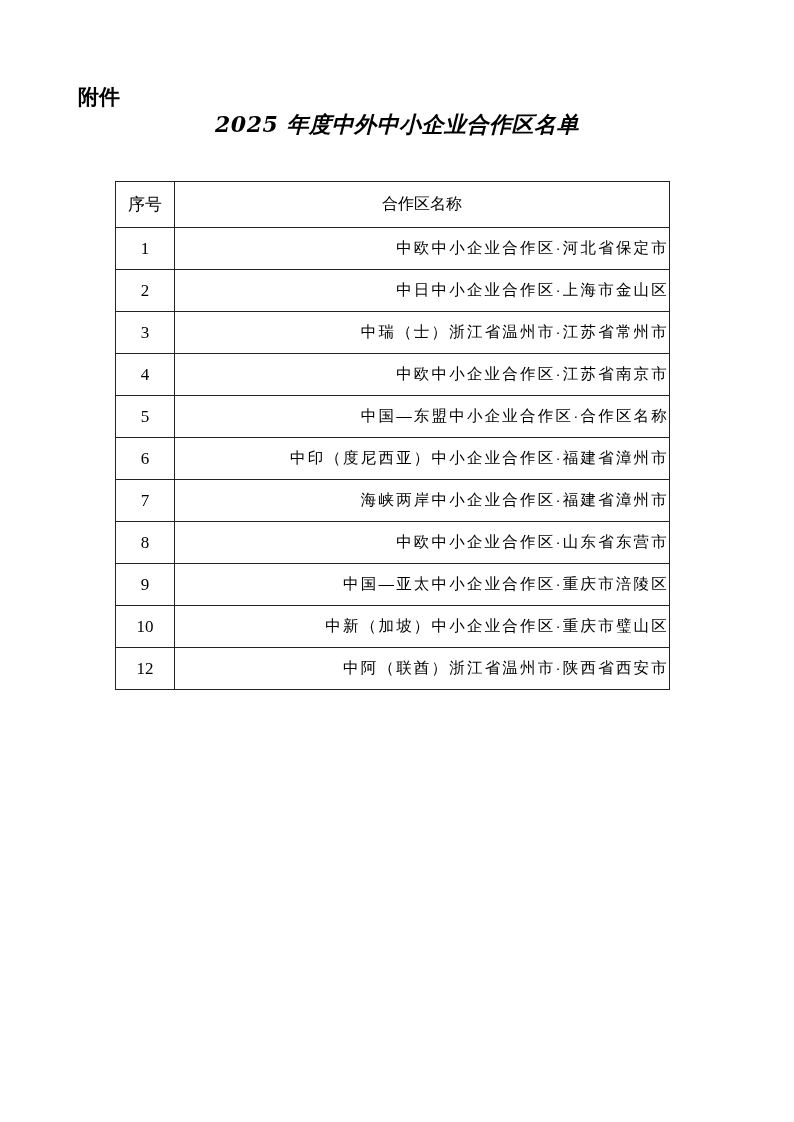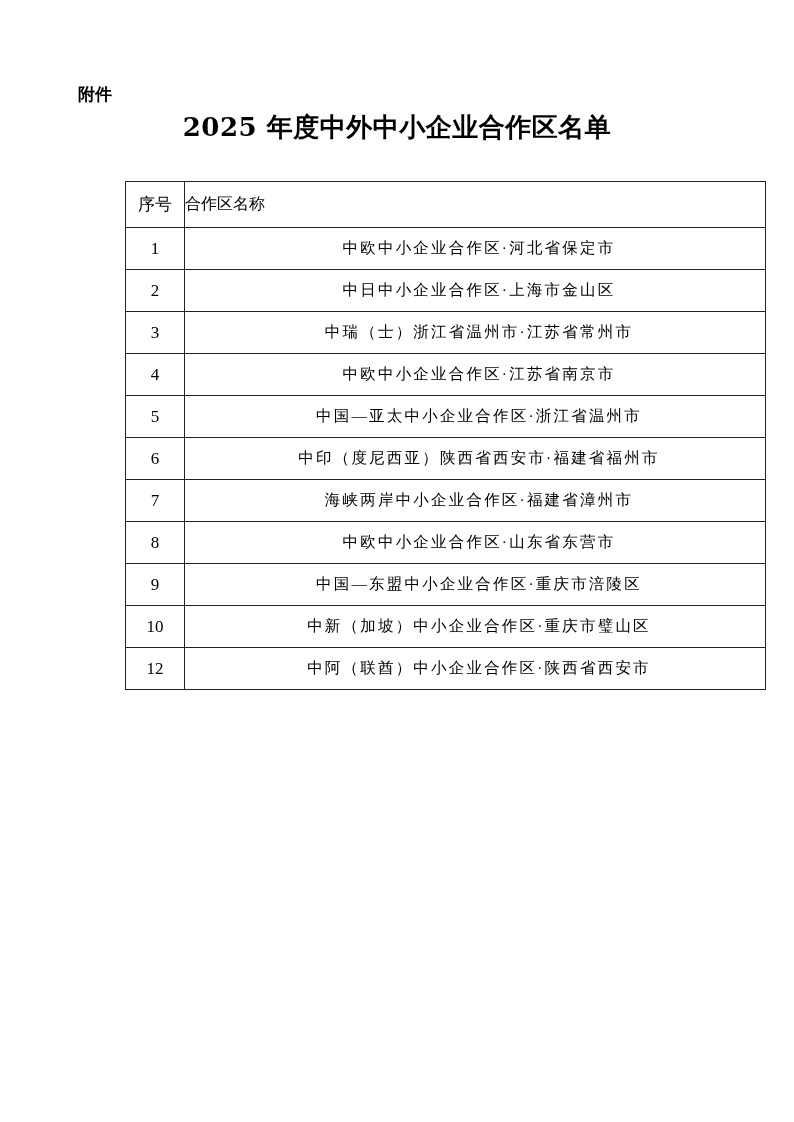--- a/index.html
+++ b/index.html
@@ -1,36 +1,36 @@
 <!DOCTYPE html>
 <html><head>
   <meta charset="utf-8">
   <style>
     html, body { margin: 0; padding: 0; background: #ffffff; }
     body { width: 794px; height: 1122px; position: relative; overflow: hidden; color: #000; }
     .attachment-label {
       position: absolute; left: 78px; top: 83px;
-      font-family: "DejaVu Sans", sans-serif; font-size: 17px; font-weight: bold;
+      font-family: "DejaVu Sans", sans-serif; font-size: 21px; font-weight: bold;
     }
     .page-title {
       position: absolute; left: 0; width: 794px; top: 110px; text-align: center;
-      font-family: "DejaVu Serif", serif; font-size: 26px; font-weight: bold; letter-spacing: 0.5px;
+      font-family: "DejaVu Serif", serif; font-size: 22px; font-weight: bold; letter-spacing: 0.5px; font-style: italic;
     }
     table.list {
-      position: absolute; left: 125px; top: 181px; width: 641px;
+      position: absolute; left: 115px; top: 181px; width: 555px;
       border-collapse: collapse;
     }
     table.list th, table.list td { border: 1px solid #222; padding: 0; }
     table.list th {
       height: 45px; font-family: "DejaVu Sans", sans-serif; font-size: 16px; font-weight: normal;
     }
     table.list td { height: 41px; font-size: 15.5px; }
     .col-no { width: 58px; text-align: center; font-family: "Liberation Serif", serif; font-size: 17px !important; }
-    .col-name { text-align: center; padding-left: 8px !important; font-family: Liberation Serif, serif; letter-spacing: 2.2px; }
-    th.col-name { text-align: left; padding-left: 0 !important; letter-spacing: 0; }
+    .col-name { text-align: right; padding-left: 8px !important; font-family: Liberation Sans, sans-serif; letter-spacing: 2.2px; }
+    th.col-name { text-align: center; padding-left: 0 !important; letter-spacing: 0; }
   </style>
 </head>
 <body>
 
 <div class="attachment-label">附件</div>
 <div class="page-title">2025 年度中外中小企业合作区名单</div>
 
 <table class="list">
   <thead>
     <tr>
@@ -50,40 +50,40 @@
     <tr>
         <td class="col-no">3</td>
         <td class="col-name">中瑞（士）浙江省温州市·江苏省常州市</td>
       </tr>
     <tr>
         <td class="col-no">4</td>
         <td class="col-name">中欧中小企业合作区·江苏省南京市</td>
       </tr>
     <tr>
         <td class="col-no">5</td>
-        <td class="col-name">中国—亚太中小企业合作区·浙江省温州市</td>
+        <td class="col-name">中国—东盟中小企业合作区·合作区名称</td>
       </tr>
     <tr>
         <td class="col-no">6</td>
-        <td class="col-name">中印（度尼西亚）陕西省西安市·福建省福州市</td>
+        <td class="col-name">中印（度尼西亚）中小企业合作区·福建省漳州市</td>
       </tr>
     <tr>
         <td class="col-no">7</td>
         <td class="col-name">海峡两岸中小企业合作区·福建省漳州市</td>
       </tr>
     <tr>
         <td class="col-no">8</td>
         <td class="col-name">中欧中小企业合作区·山东省东营市</td>
       </tr>
     <tr>
         <td class="col-no">9</td>
-        <td class="col-name">中国—东盟中小企业合作区·重庆市涪陵区</td>
+        <td class="col-name">中国—亚太中小企业合作区·重庆市涪陵区</td>
       </tr>
     <tr>
         <td class="col-no">10</td>
         <td class="col-name">中新（加坡）中小企业合作区·重庆市璧山区</td>
       </tr>
     <tr>
         <td class="col-no">12</td>
-        <td class="col-name">中阿（联酋）中小企业合作区·陕西省西安市</td>
+        <td class="col-name">中阿（联酋）浙江省温州市·陕西省西安市</td>
       </tr>
   </tbody>
 </table>
 
 </body></html>

